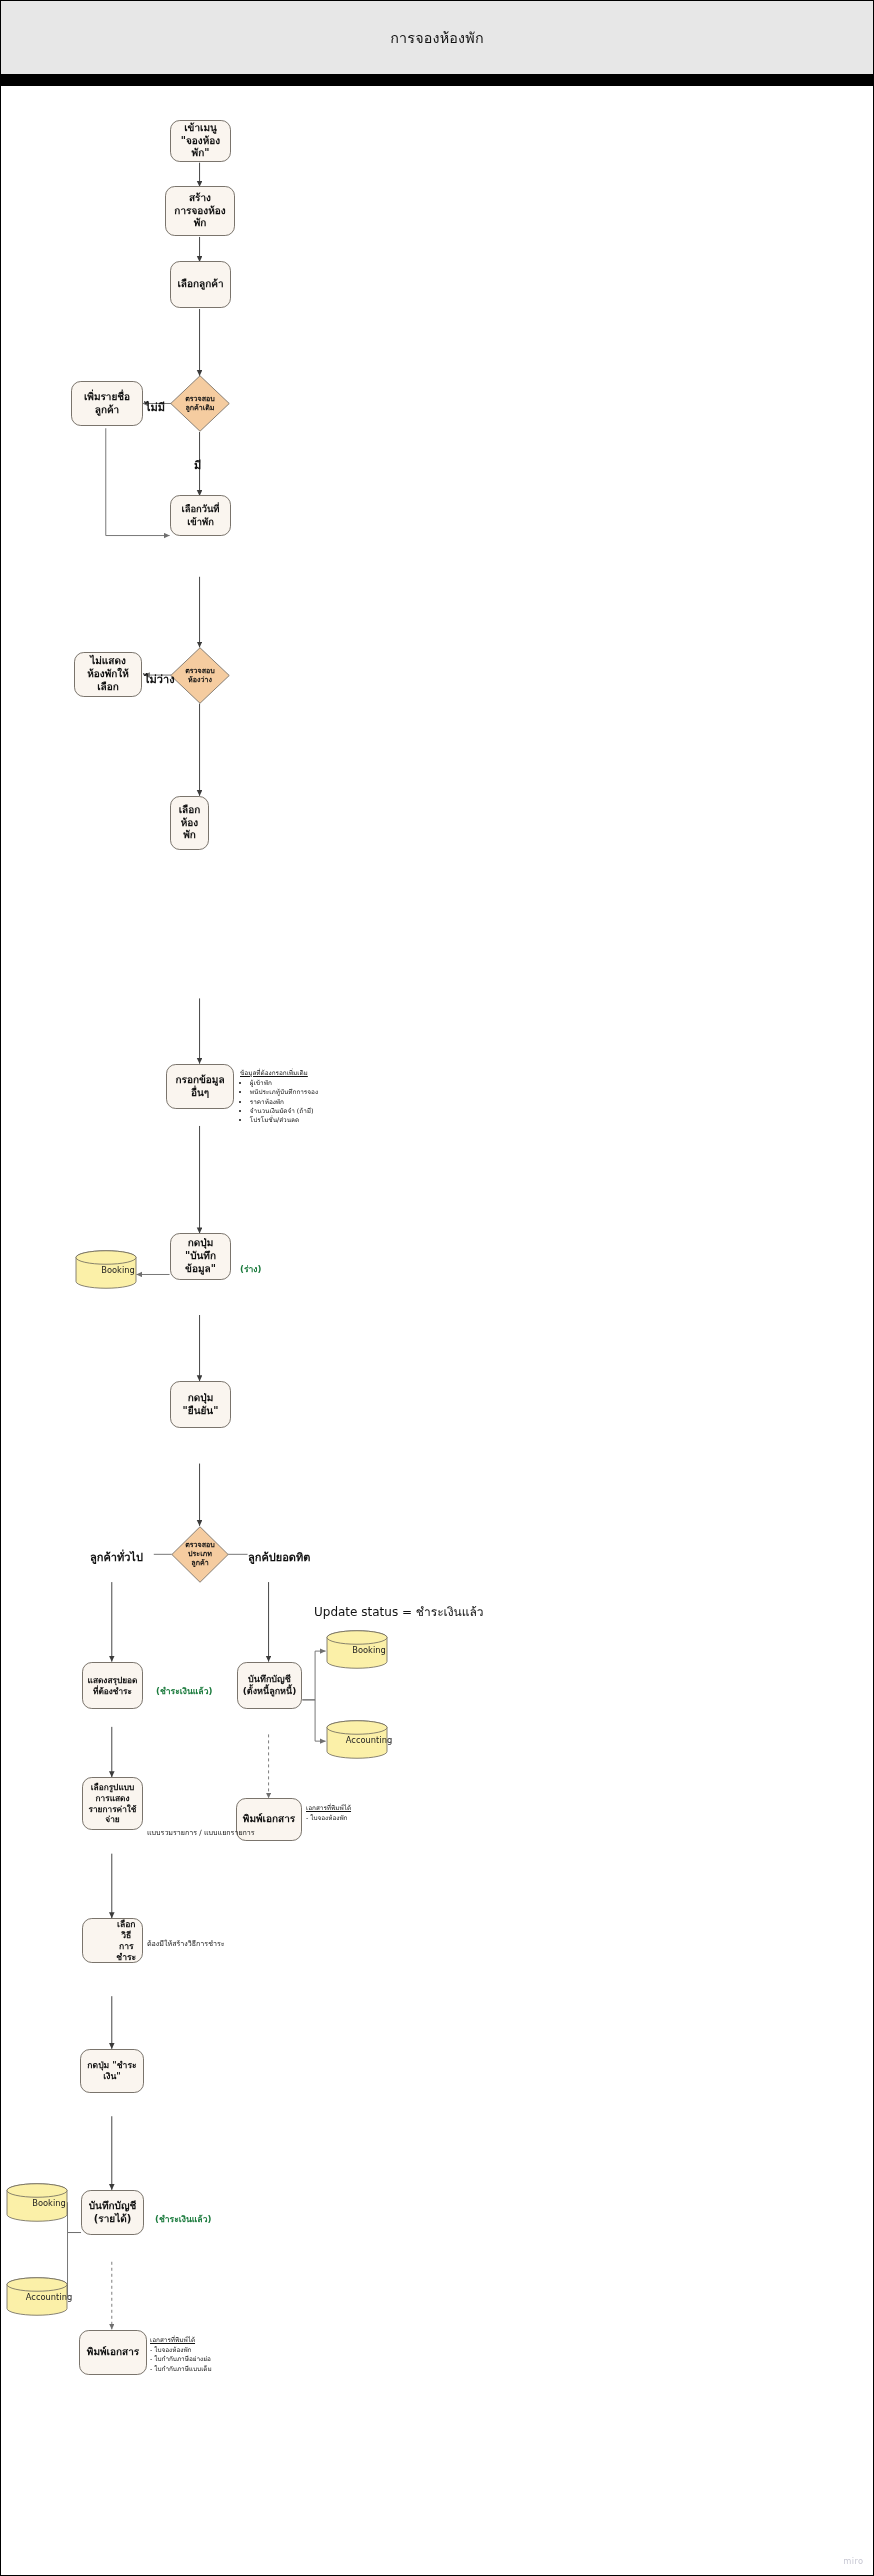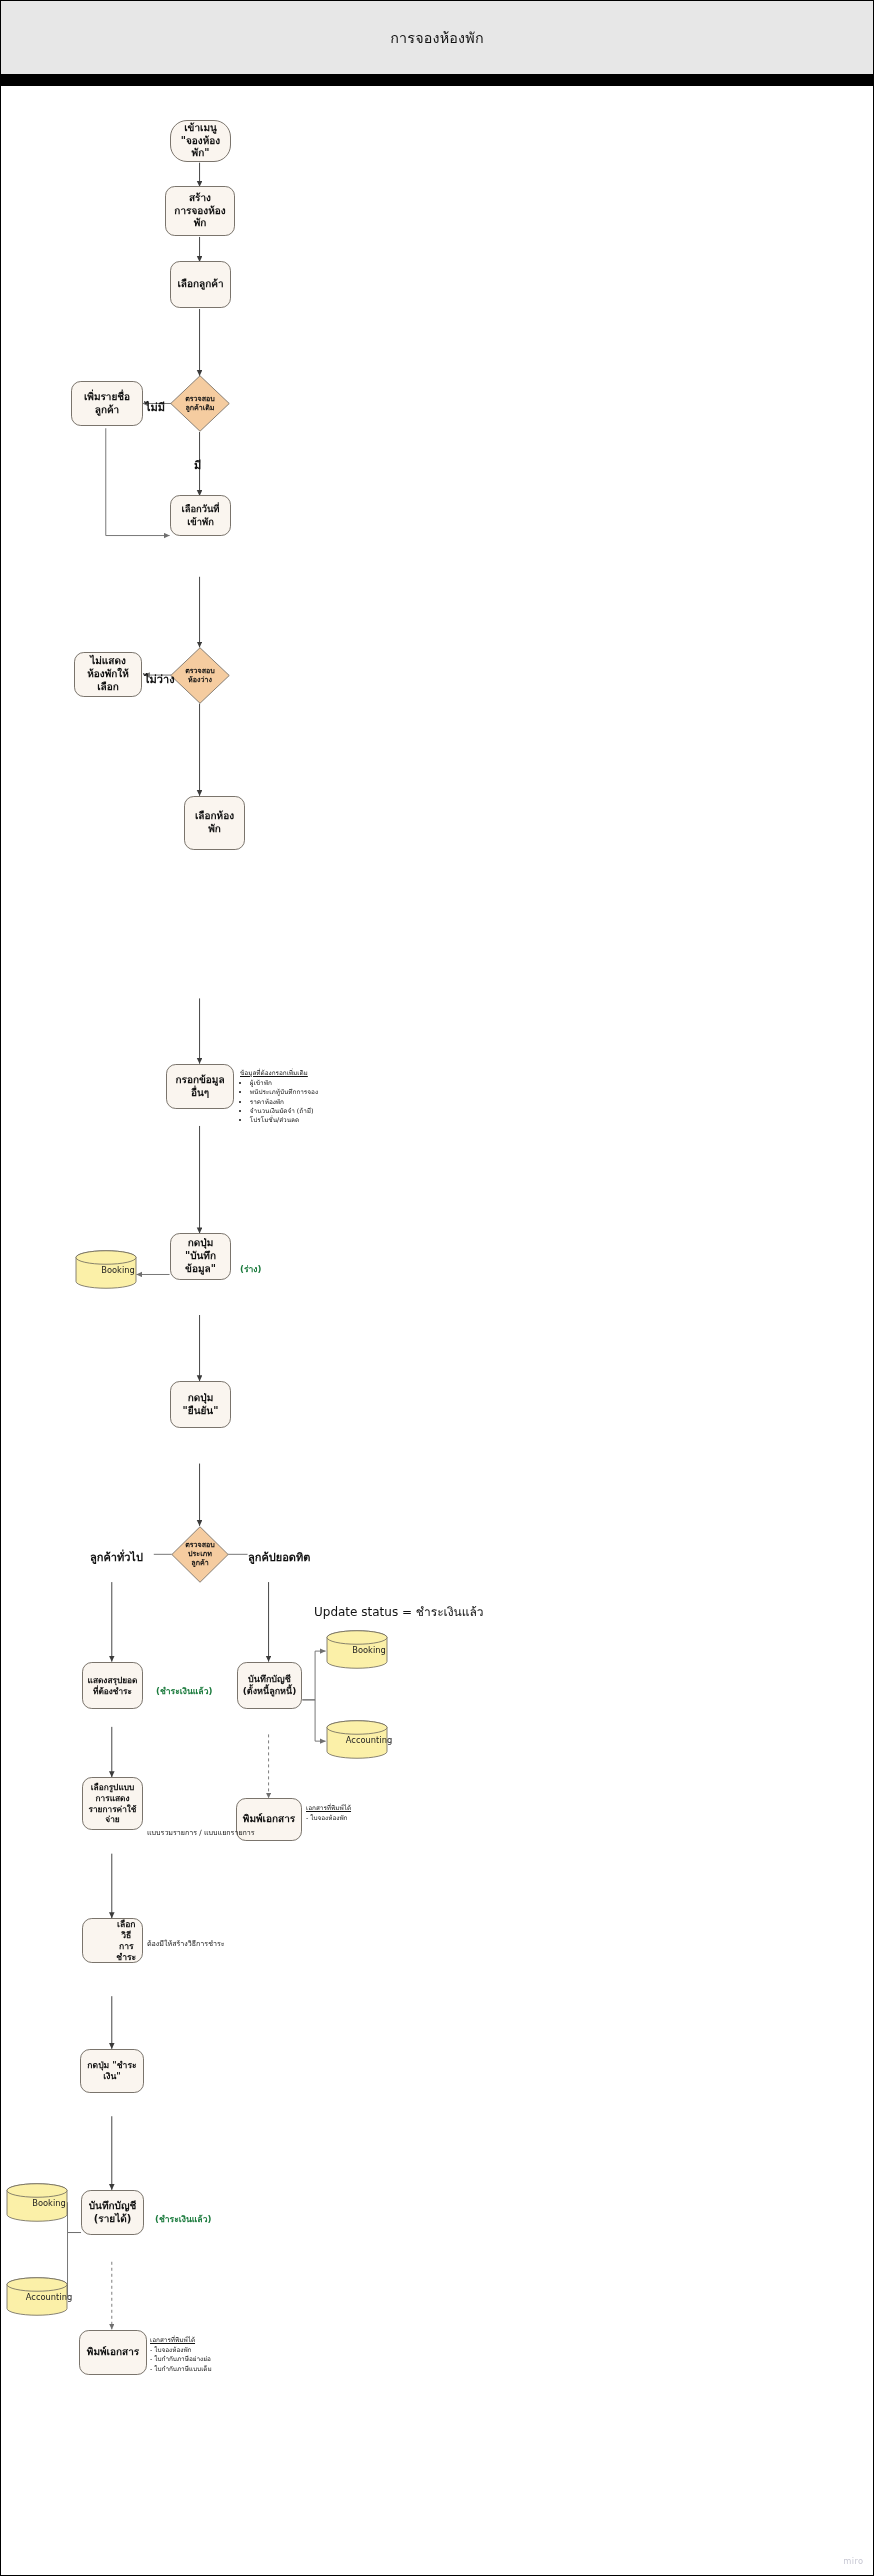--- a/index.html
+++ b/index.html
@@ -246,36 +246,36 @@
       <path d="M108,2975 L90,2975 L90,2935 L78,2935" marker-end="url(#ahg)"></path>
       <path d="M108,2975 L90,2975 L90,3060 L78,3060" marker-end="url(#ahg)"></path>
     </g>
 
     <g stroke="#6f6f6f" stroke-width="1.2" fill="none" stroke-dasharray="4 4">
       <path d="M358,2311 L358,2396" marker-end="url(#ahg)"></path>
       <path d="M149,3014 L149,3104" marker-end="url(#ahg)"></path>
     </g>
   </svg>
 
-  <div class="node" style="left:170px; top:120px; width:61px; height:42px;border-radius:17px;">เข้าเมนู
+  <div class="node" style="left:170px; top:120px; width:61px; height:42px;">เข้าเมนู
 "จองห้องพัก"</div>
 
   <div class="node" style="left:165px; top:186px; width:70px; height:50px;">สร้าง
 การจองห้องพัก</div>
 
   <div class="node" style="left:170px; top:261px; width:61px; height:47px;">เลือกลูกค้า</div>
 
   <div class="node" style="left:71px; top:381px; width:72px; height:45px;">เพิ่มรายชื่อลูกค้า</div>
 
   <div class="node" style="left:170px; top:495px; width:61px; height:41px; font-size:9.4px;">เลือกวันที่เข้าพัก</div>
 
   <div class="node" style="left:74px; top:652px; width:68px; height:45px;">ไม่แสดง
 ห้องพักให้เลือก</div>
 
-  <div class="node" style="left:184px; top:796px; width:61px; height:54px;">เลือกห้องพัก</div>
+  <div class="node" style="left:170px; top:796px; width:39px; height:54px;">เลือกห้องพัก</div>
 
   <div class="node" style="left:166px; top:1064px; width:68px; height:45px;">กรอกข้อมูลอื่นๆ</div>
 
   <div class="node" style="left:170px; top:1233px; width:61px; height:47px;">กดปุ่ม
 "บันทึกข้อมูล"</div>
 
   <div class="node" style="left:170px; top:1381px; width:61px; height:47px;">กดปุ่ม
 "ยืนยัน"</div>
 
   <div class="node" style="left:82px; top:1662px; width:61px; height:47px; font-size:8.3px;">แสดงสรุปยอดที่ต้องชำระ</div>

